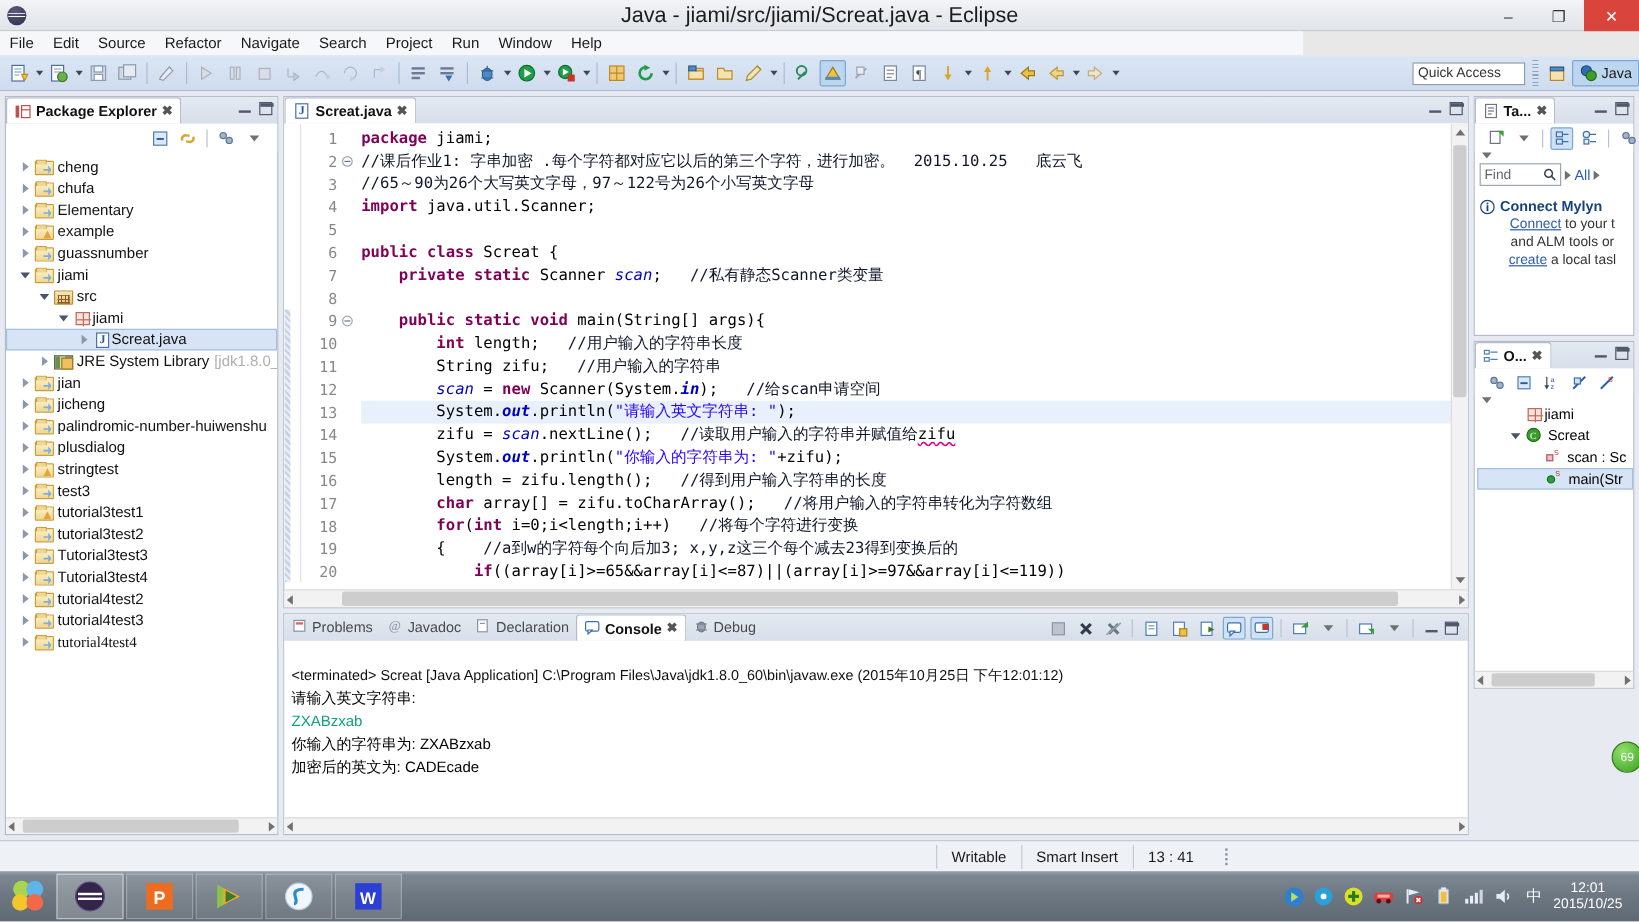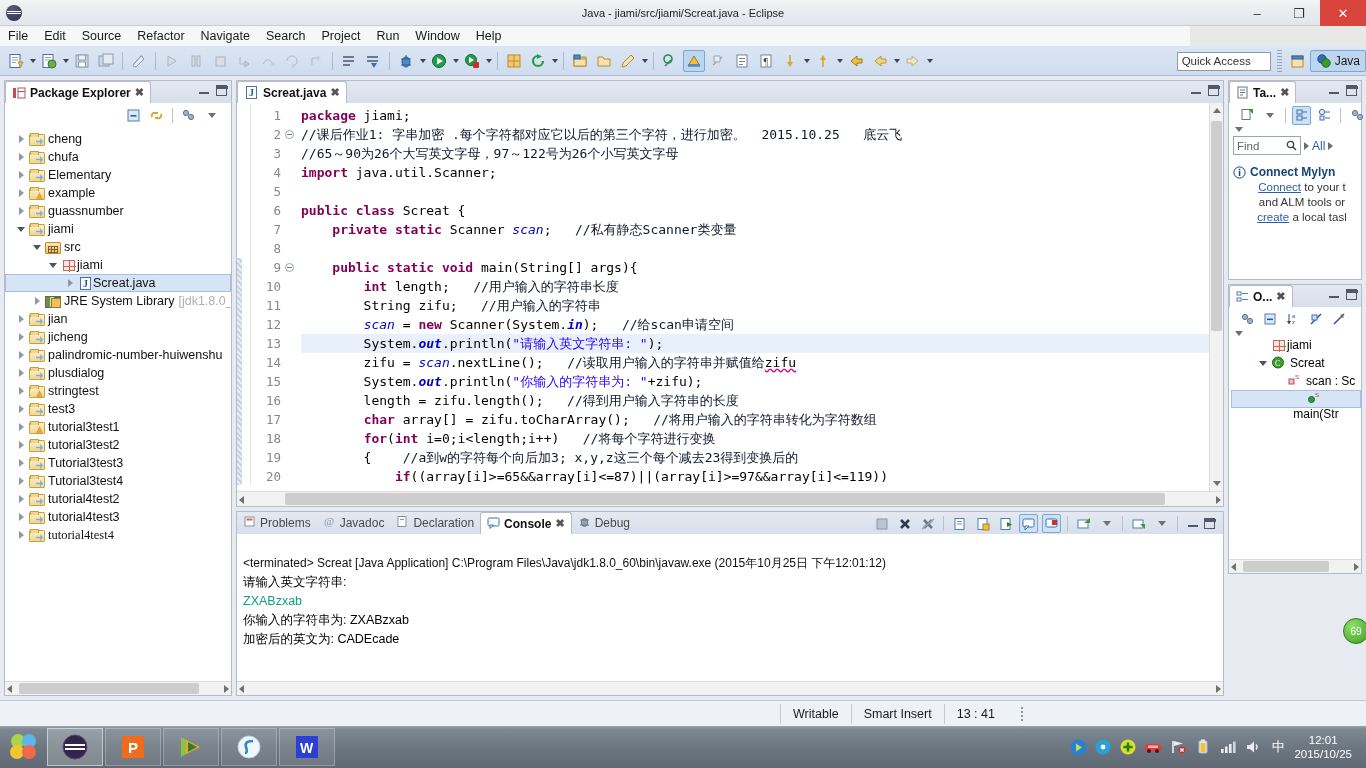--- a/index.html
+++ b/index.html
@@ -24,32 +24,32 @@
     border-radius: 50%;
     background: radial-gradient(circle at 40% 30%, #5c5c7a, #2b2b4a);
     position: relative; flex: none;
   }
   .titlebar .app-icon:after {
     content: ""; position: absolute; left: 1px; right: 1px; top: 6px; height: 4px;
     background: repeating-linear-gradient(to bottom,#fff 0 1px,transparent 1px 2px);
   }
   .titlebar .title {
     position: absolute; left: 0; right: 0; text-align: center;
-    font-size: 11px; color: #1c1c1c;
+    font-size: 18px; color: #1c1c1c;
   }
   .win-btns { position: absolute; right: 0; top: 0; height: 26px; display: flex; }
   .win-btn {
     width: 42px; height: 26px; display: flex; align-items: center; justify-content: center;
     font-size: 13px; color: #333;
   }
   .win-btn.close { width: 46px; background: #d9453c; color: #fff; }
 
   
   .menubar {
-    position: absolute; left: 0; top: 26px; width: 1190px; height: 21px;
+    position: absolute; left: 0; top: 26px; width: 1086px; height: 21px;
     background: #f6f7f9; display: flex; align-items: center;
     border-bottom: 1px solid #dfe3e8;
   }
   .menu-item { padding: 2px 8px; font-size: 12.5px; color: #1a1a1a; }
 
   
   .toolbar {
     position: absolute; left: 0; top: 47px; width: 1366px; height: 29px;
     background: linear-gradient(to bottom, #dbe6f4 0%, #cfdcee 100%);
     border-bottom: 1px solid #a9bcd4;
@@ -1093,21 +1093,21 @@
             <span>Screat</span>
           </div>
           <div class="tnode" style="padding-left: 40px;">
             <span class="tw"></span>
             <span class="ico"><svg width="15" height="15">
                 <rect x="2" y="6" width="5" height="5" fill="#f0c0c8" stroke="#b05060"></rect>
                 <text x="8" y="6" font-size="6" fill="#c6342a" font-family="Liberation Sans, sans-serif">S</text>
               </svg></span>
             <span>scan : Sc</span>
           </div>
-          <div class="tnode sel" style="padding-left: 40px; flex-direction: column;">
+          <div class="tnode sel" style="padding-left: 40px;">
             <span class="tw"></span>
             <span class="ico"><svg width="15" height="15">
                 <circle cx="4.5" cy="8.5" r="3" fill="#2b9e3f" stroke="#1a6b28"></circle>
                 <text x="8" y="6" font-size="6" fill="#c6342a" font-family="Liberation Sans, sans-serif">S</text>
               </svg></span>
             <span>main(Str</span>
           </div>
         </div>
       <div style="position:absolute;left:0;right:0;bottom:0;height:14px;background:#f2f2f2;border-top:1px solid #dcdcdc;">
         <div style="position:absolute;left:14px;top:1px;bottom:1px;width:86px;background:#cdcdcd;border-radius:2px;"></div>

